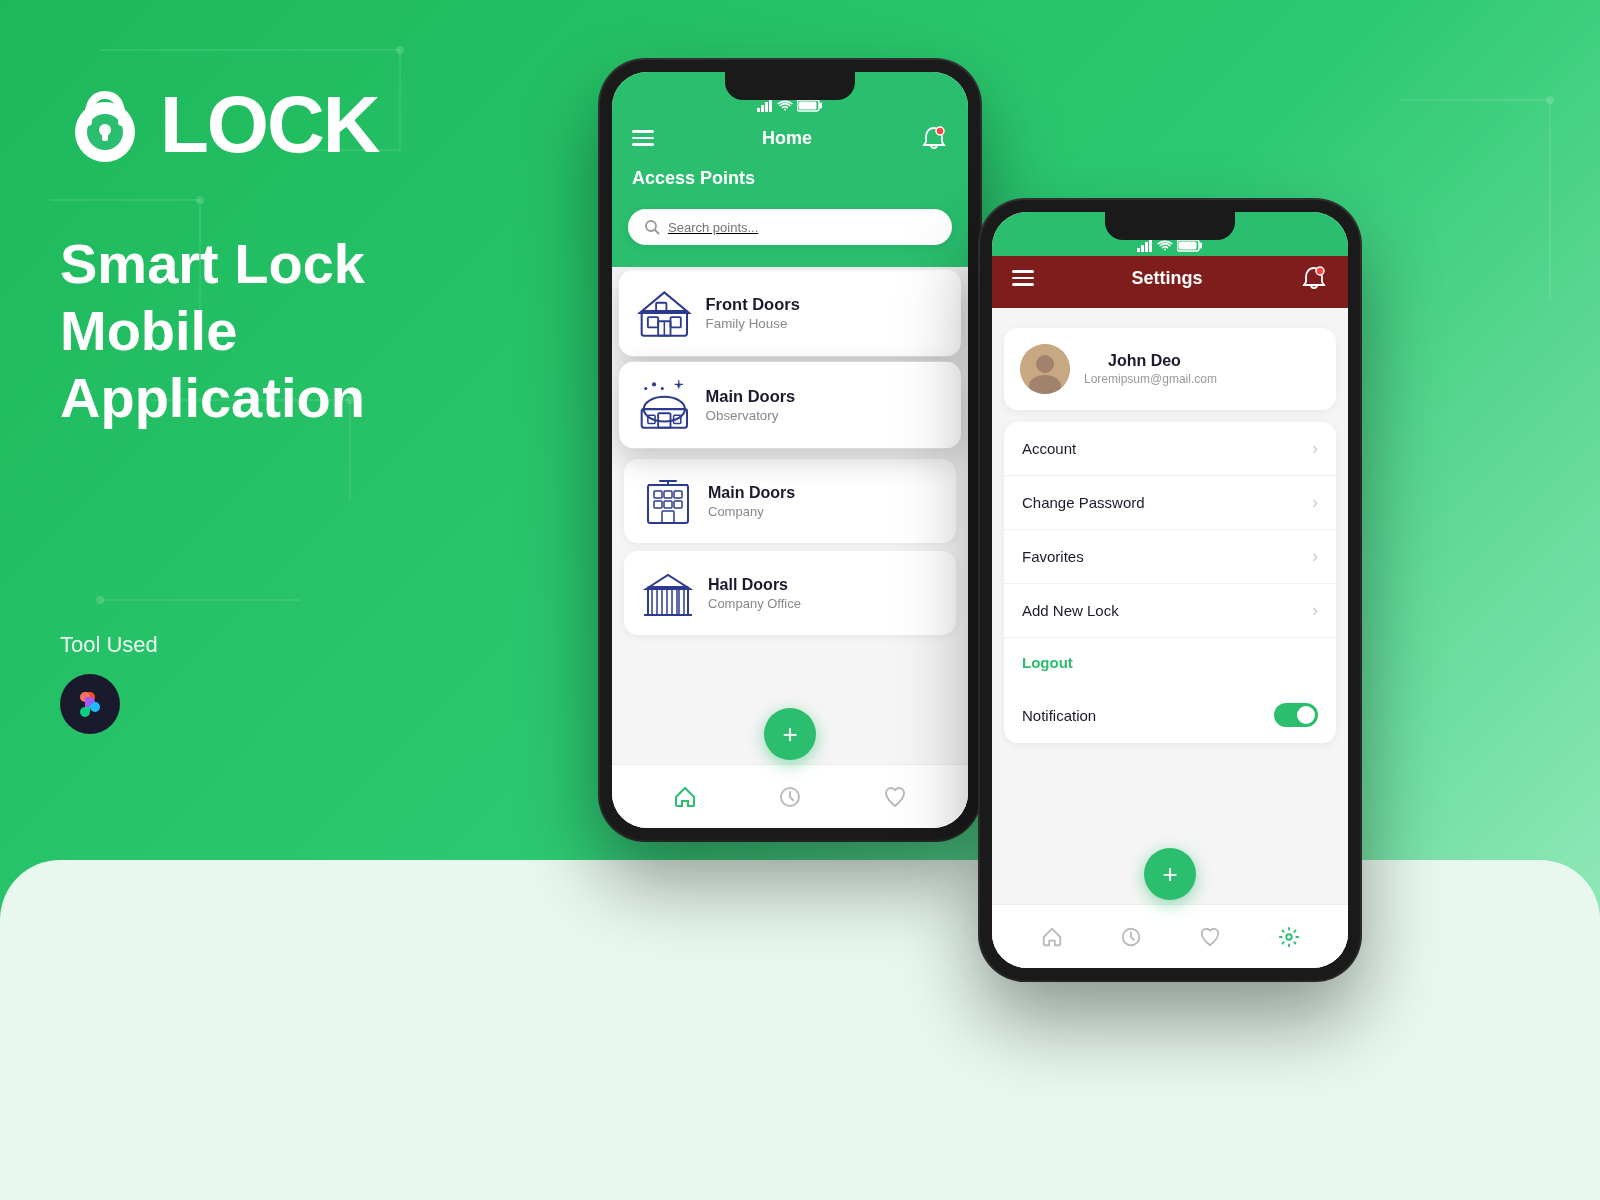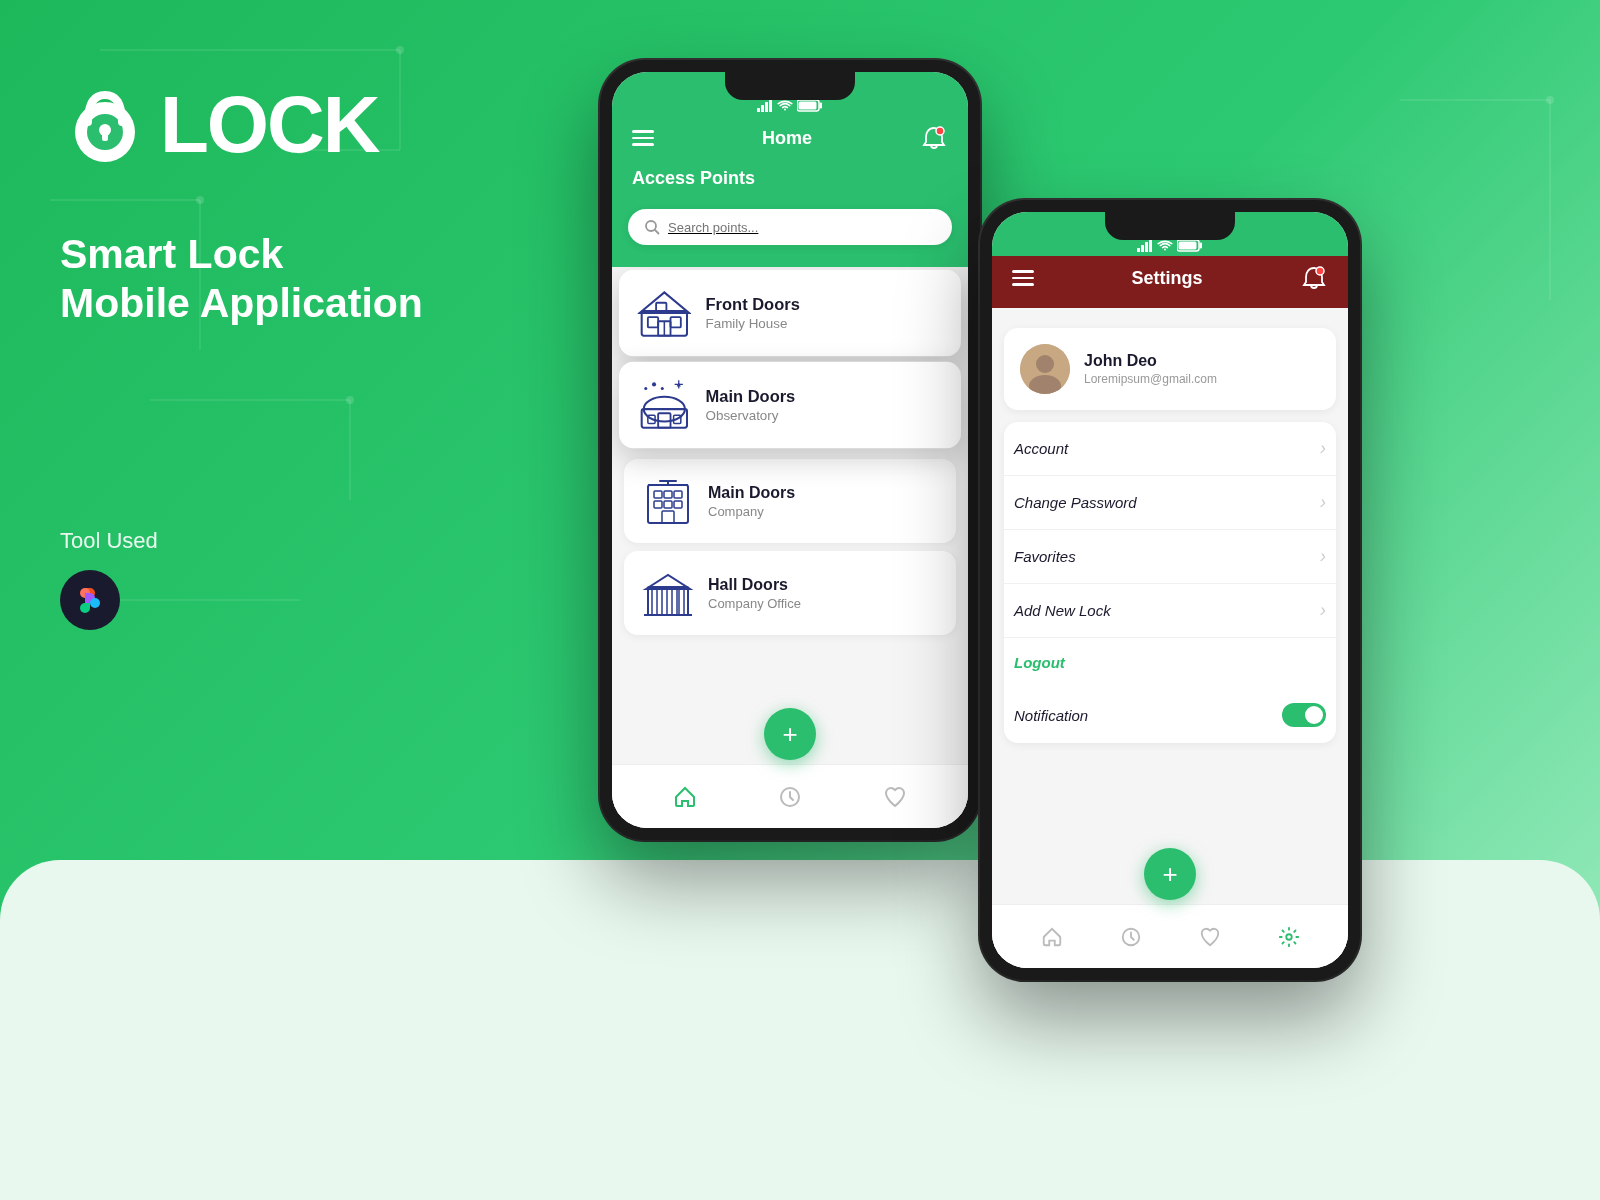--- a/index.html
+++ b/index.html
@@ -66,21 +66,21 @@
     .logo-text {
       font-size: 80px;
       font-weight: 900;
       color: white;
       letter-spacing: -2px;
       line-height: 1;
     }
 
     .app-title {
       color: white;
-      font-size: 41px;
+      font-size: 56px;
       font-weight: 800;
       line-height: 1.2;
       margin-bottom: 200px;
     }
 
     .tool-used-label {
       color: white;
       font-size: 22px;
       font-weight: 400;
       margin-bottom: 16px;
@@ -347,20 +347,21 @@
       display: flex;
       align-items: center;
       justify-content: center;
       font-size: 22px;
     }
 
     .user-name {
       font-size: 16px;
       font-weight: 700;
       color: #1a1a2e;
+      margin-left: 24px;
     }
 
     .user-email {
       font-size: 12px;
       color: #999;
       margin-top: 2px;
     }
 
     
     .settings-list {
@@ -368,23 +369,22 @@
       margin: 0 12px;
       border-radius: 14px;
       overflow: hidden;
       box-shadow: 0 2px 8px rgba(0,0,0,0.06);
     }
 
     .settings-item {
       display: flex;
       align-items: center;
       justify-content: space-between;
-      padding: 16px 10px;
+      padding: 16px 18px;
       border-bottom: 1px solid #f0f0f0;
-      font-style: italic;
     }
 
     .settings-item:last-child { border-bottom: none; }
 
     .settings-item-label {
       font-size: 15px;
       color: #1a1a2e;
       font-weight: 500;
     }
 

